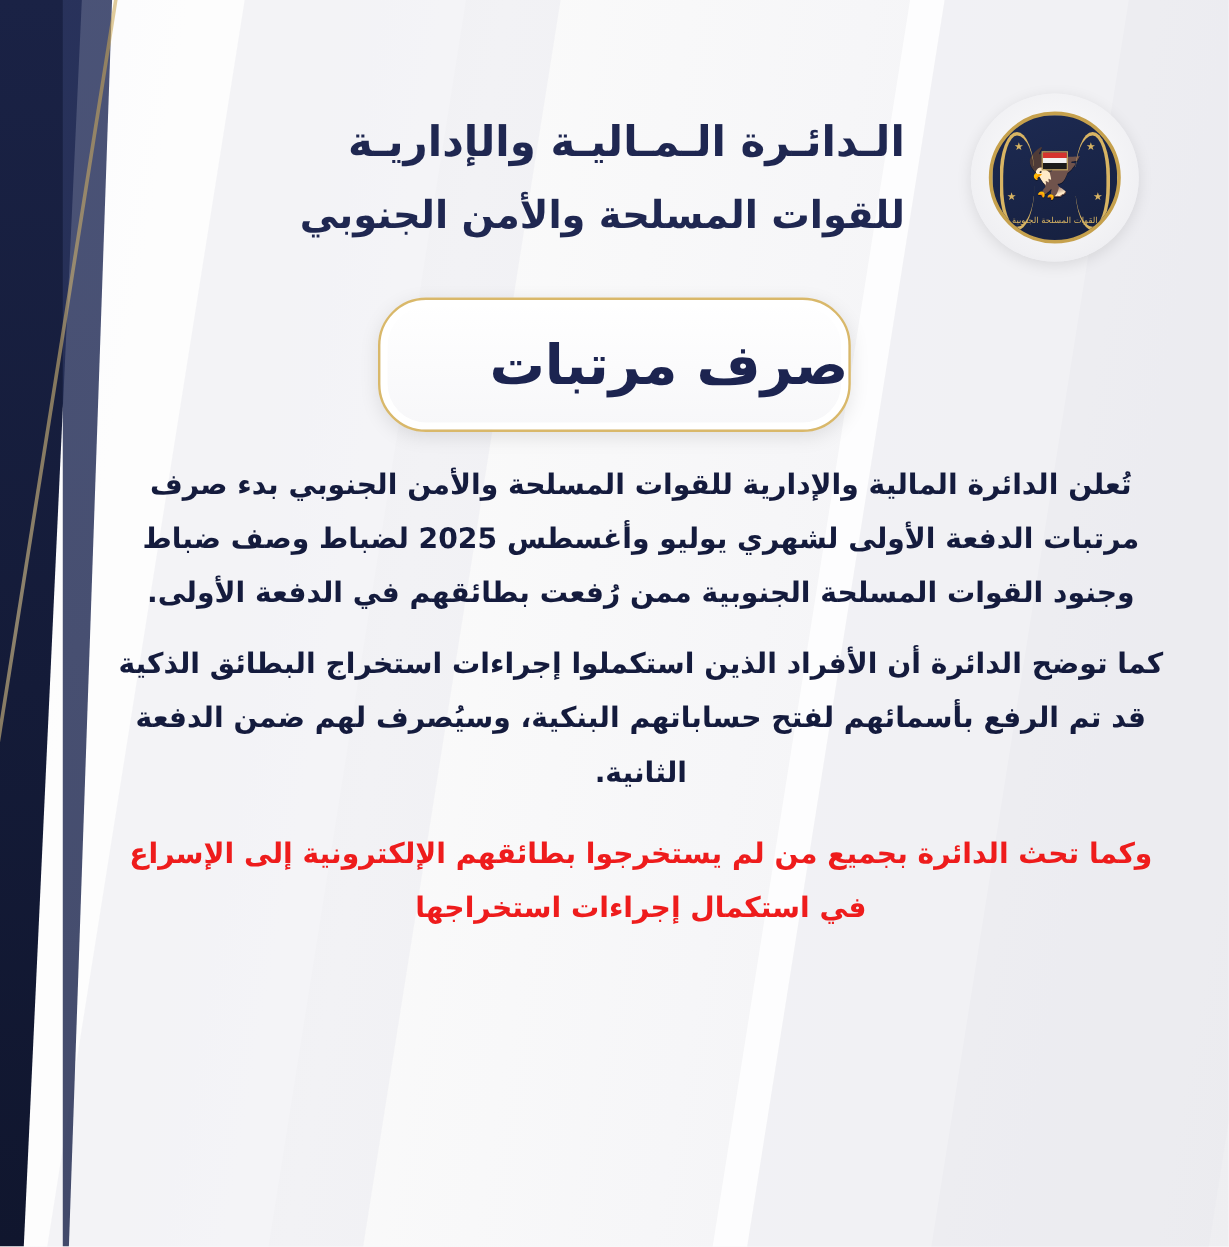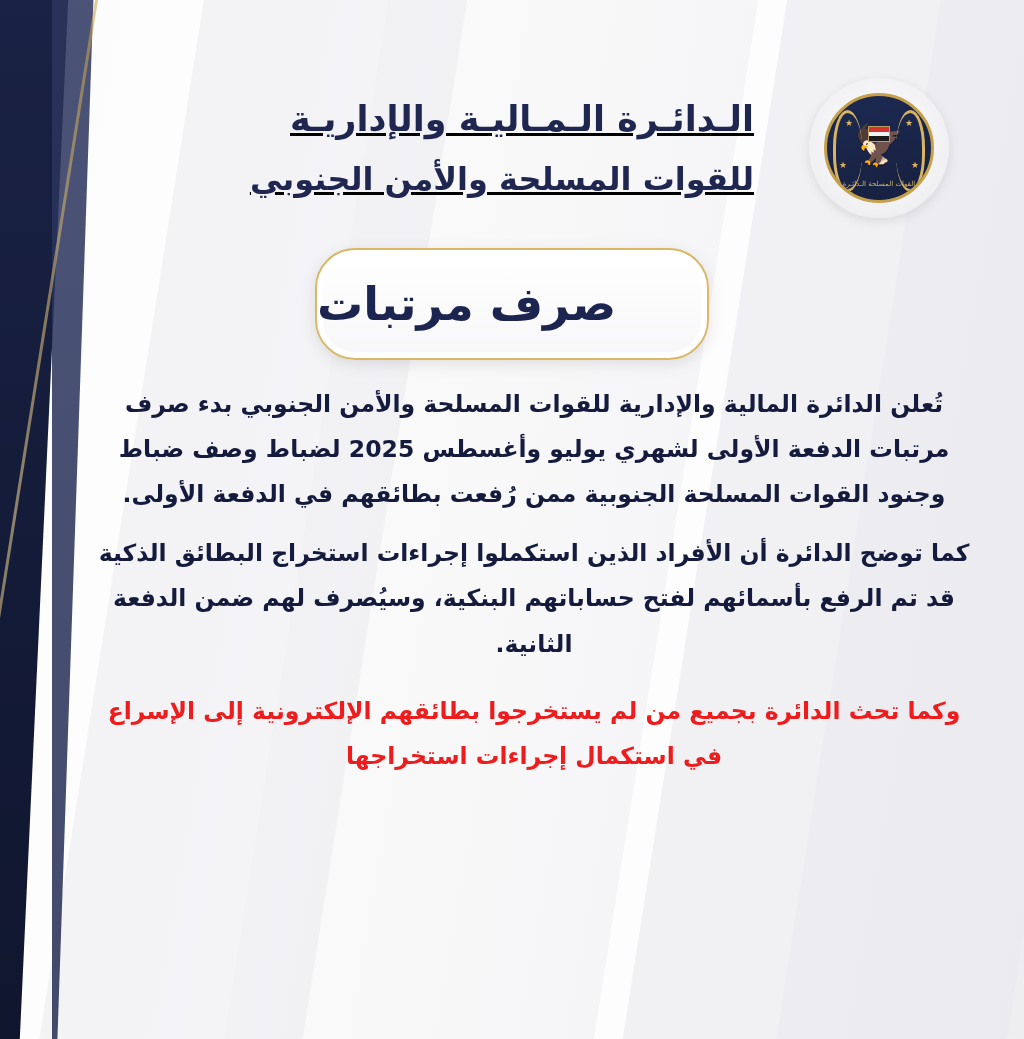--- a/index.html
+++ b/index.html
@@ -185,21 +185,20 @@
     color: #d8b463;
     font-size: 7px;
     letter-spacing: 0.5px;
   }
 
   .org-title {
     flex: 1;
     text-align: right;
     padding-top: 18px;
     padding-right: 30px;
-    text-decoration: underline;
   }
   .org-line-1 {
     font-size: 35px;
     font-weight: 700;
     color: #1f2751;
     letter-spacing: 1px;
     line-height: 1.35;
   }
   .org-line-2 {
     font-size: 32px;
@@ -220,21 +219,21 @@
   }
   .pill {
     width: 390px;
     height: 108px;
     border-radius: 40px;
     background: linear-gradient(180deg, #ffffff 0%, #f7f7f9 100%);
     border: 2px solid #d9b86a;
     box-shadow: 0 4px 16px rgba(0,0,0,0.10), inset 0 0 0 6px #ffffff;
     display: flex;
     align-items: center;
-    justify-content: flex-end;
+    justify-content: flex-start;
   }
   .pill-text {
     font-size: 46px;
     font-weight: 700;
     color: #1c2450;
     letter-spacing: 1px;
   }
 
   
   .body-text {
@@ -278,21 +277,21 @@
         <div class="emblem">
           <div class="emblem-inner">
             <div class="wreath-l"></div>
             <div class="wreath-r"></div>
             <div class="emblem-flag"></div>
             <div class="eagle">🦅</div>
             <div class="emblem-star" style="top:22px; left:18px;">★</div>
             <div class="emblem-star" style="top:22px; right:18px;">★</div>
             <div class="emblem-star" style="bottom:30px; left:12px;">★</div>
             <div class="emblem-star" style="bottom:30px; right:12px;">★</div>
-            <div class="emblem-text">القوات المسلحة الـدائـرة</div>
+            <div class="emblem-text">القوات المسلحة الجنوبية</div>
           </div>
         </div>
       </div>
       <div class="org-title">
         <div class="org-line-1">الـدائـرة الـمـاليـة والإداريـة</div>
         <div class="org-line-2">للقوات المسلحة والأمن الجنوبي</div>
       </div>
     </div>
 
     <div class="pill-wrap">

